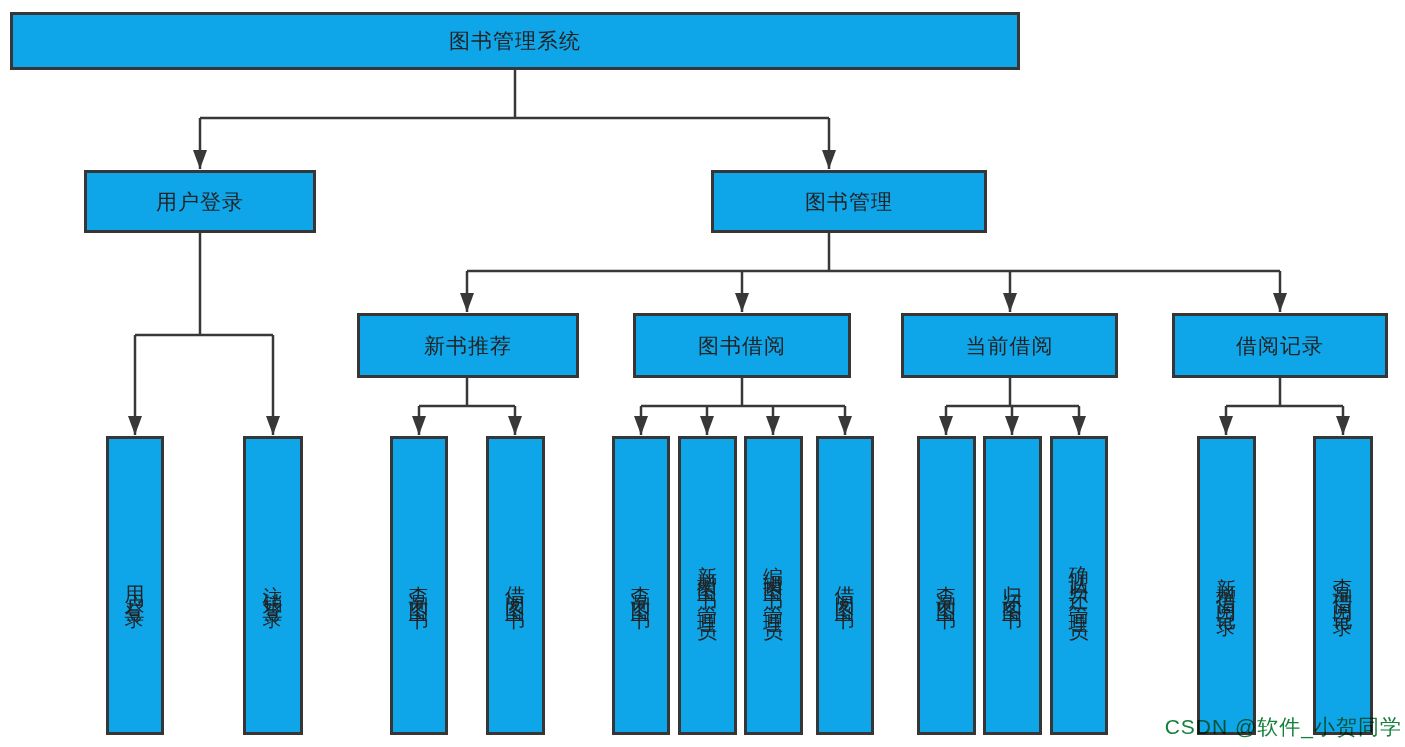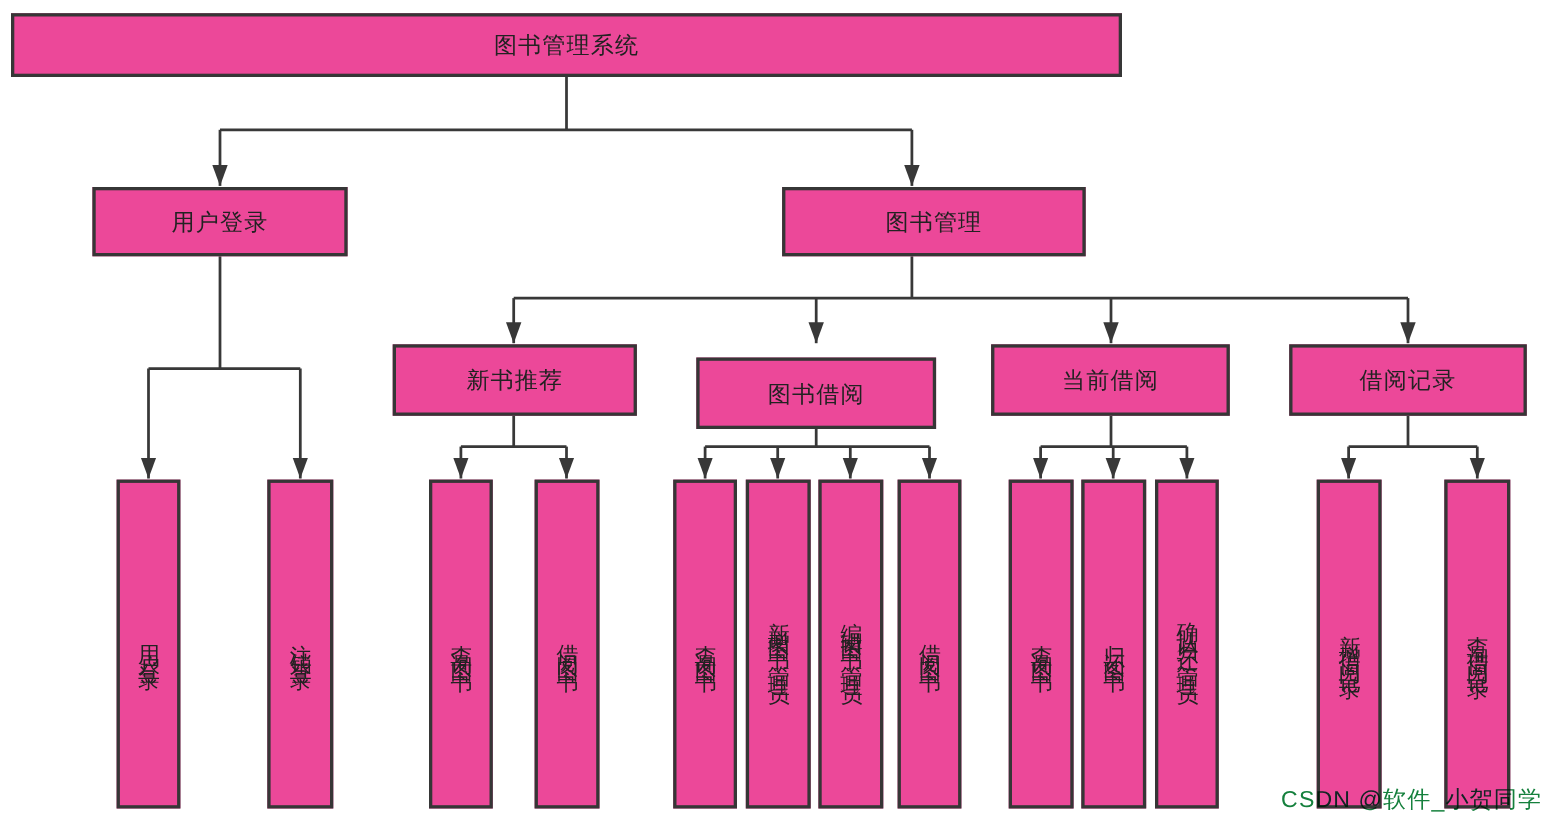--- a/index.html
+++ b/index.html
@@ -19,21 +19,21 @@
     position: absolute;
     left: 0; top: 0;
     width: 1405px;
     height: 747px;
     z-index: 1;
   }
   .node {
     position: absolute;
     box-sizing: border-box;
     border: 3px solid #363636;
-    background: #ec4899;
+    background: #0ea5e9;
     color: #222222;
     display: flex;
     align-items: center;
     justify-content: center;
     z-index: 2;
     text-align: center;
   }
   .node.h {
     font-size: 21px;
     letter-spacing: 1px;
@@ -108,21 +108,21 @@
       <line x1="1343" y1="406" x2="1343" y2="435" marker-end="url(#arrowDown)"></line>
     </g>
   </svg>
 
   <div class="node h" style="left:10px; top:12px; width:1010px; height:58px;">图书管理系统</div>
 
   <div class="node h" style="left:84px; top:170px; width:232px; height:63px;">用户登录</div>
   <div class="node h" style="left:711px; top:170px; width:276px; height:63px;">图书管理</div>
 
   <div class="node h" style="left:357px; top:313px; width:222px; height:65px;">新书推荐</div>
-  <div class="node h" style="left:633px; top:313px; width:218px; height:65px;margin-top:12px;">图书借阅</div>
+  <div class="node h" style="left:633px; top:313px; width:218px; height:65px;">图书借阅</div>
   <div class="node h" style="left:901px; top:313px; width:217px; height:65px;">当前借阅</div>
   <div class="node h" style="left:1172px; top:313px; width:216px; height:65px;">借阅记录</div>
 
   <div class="node v" style="left:106px; top:436px; width:58px; height:299px;">
     <span class="vtext">用户登录</span>
   </div>
   <div class="node v" style="left:243px; top:436px; width:60px; height:299px;">
     <span class="vtext">注销登录</span>
   </div>
 

